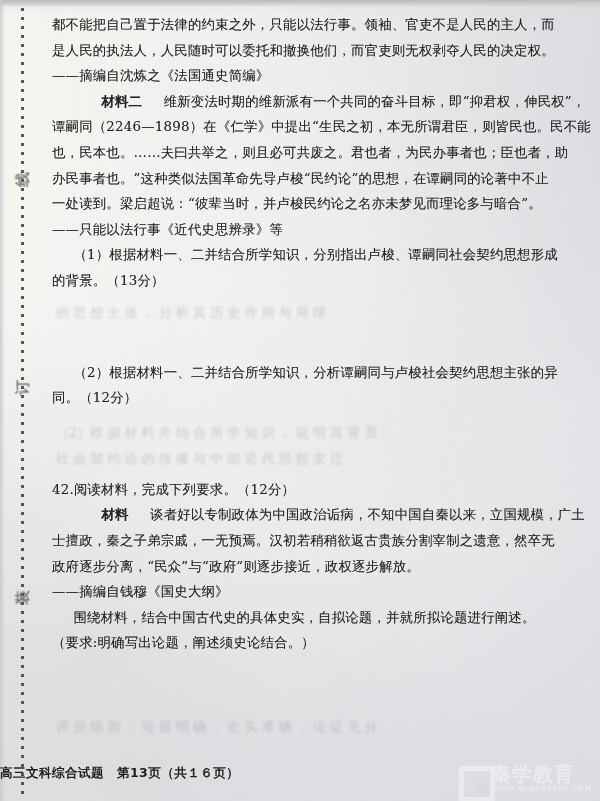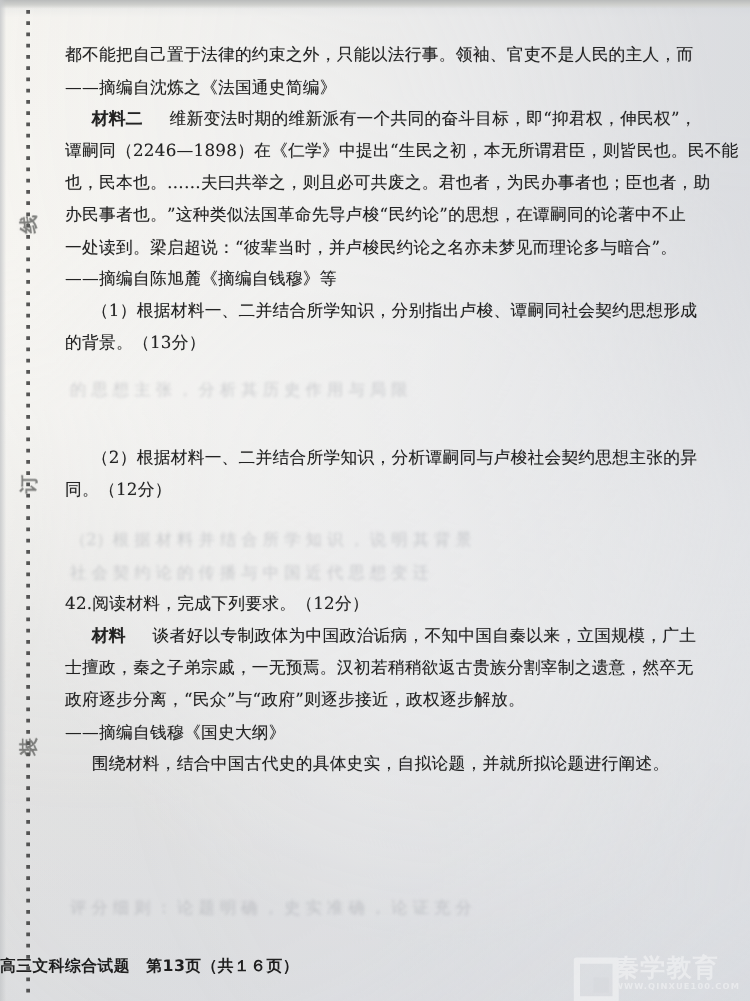--- a/index.html
+++ b/index.html
@@ -72,37 +72,37 @@
     color: #5d5e5c;
     opacity: .78;
     transform: rotate(-90deg);
     filter: blur(.25px);
   }
 
   
   #content {
     position: absolute;
     left: 52px;
-    top: 32px;
+    top: 12px;
     width: 508px;
   }
   .line {
     font-size: 13.4px;
     line-height: 25.6px;
     color: #232323;
     letter-spacing: .2px;
     white-space: pre;
     filter: blur(.18px);
     text-shadow: 0 0 .6px rgba(40,40,40,.35);
   }
   .right   { text-align: left; }
   .spacer-sm { height: 10px; }
   .spacer-md { height: 56px; }
   .spacer-lg { height: 66px; }
-  .bold { font-weight: 700; }
+  .bold { font-weight: 700; margin-left: 28px; }
   .gap { display: inline-block; width: 1.6em; }
 
   
   .ghost {
     position: absolute;
     left: 56px;
     width: 500px;
     font-size: 13px;
     line-height: 25px;
     color: rgba(120,124,132,.30);
@@ -192,47 +192,49 @@
   <div class="binding-char" style="top:588px">装</div>
 
   <div class="ghost" style="top:300px">的 思 想 主 张 ， 分 析 其 历 史 作 用 与 局 限</div>
   <div class="ghost" style="top:420px">（2）根 据 材 料 并 结 合 所 学 知 识 ， 说 明 其 背 景</div>
   <div class="ghost" style="top:446px">社 会 契 约 论 的 传 播 与 中 国 近 代 思 想 变 迁</div>
   <div class="ghost" style="top:714px">评 分 细 则 ： 论 题 明 确 ， 史 实 准 确 ， 论 证 充 分</div>
 
   <div id="content">
 
     <div class="line">都不能把自己置于法律的约束之外，只能以法行事。领袖、官吏不是人民的主人，而</div>
+    <div class="line">是人民的执法人，人民随时可以委托和撤换他们，而官吏则无权剥夺人民的决定权。</div>
     <div class="line right">——摘编自沈炼之《法国通史简编》</div>
 
     <div class="line"><span class="gap"></span><span class="bold">材料二</span><span class="gap"></span><span>维新变法时期的维新派有一个共同的奋斗目标，即“抑君权，伸民权”，</span></div>
     <div class="line">谭嗣同（2246—1898）在《仁学》中提出“生民之初，本无所谓君臣，则皆民也。民不能</div>
     <div class="line">也，民本也。……夫曰共举之，则且必可共废之。君也者，为民办事者也；臣也者，助</div>
     <div class="line">办民事者也。”这种类似法国革命先导卢梭“民约论”的思想，在谭嗣同的论著中不止</div>
     <div class="line">一处读到。梁启超说：“彼辈当时，并卢梭民约论之名亦未梦见而理论多与暗合”。</div>
-    <div class="line right">——摘编自陈旭麓《摘编自钱穆》等</div>
+    <div class="line right">——只能以法行事《近代史思辨录》等</div>
 
     <div class="line"><span class="gap"></span><span>（1）根据材料一、二并结合所学知识，分别指出卢梭、谭嗣同社会契约思想形成</span></div>
     <div class="line">的背景。（13分）</div>
 
     <div class="spacer-lg"></div>
 
     <div class="line"><span class="gap"></span><span>（2）根据材料一、二并结合所学知识，分析谭嗣同与卢梭社会契约思想主张的异</span></div>
     <div class="line">同。（12分）</div>
 
     <div class="spacer-md"></div>
     <div class="spacer-sm"></div>
 
     <div class="line">42.阅读材料，完成下列要求。（12分）</div>
     <div class="line"><span class="gap"></span><span class="bold">材料</span><span class="gap"></span><span>谈者好以专制政体为中国政治诟病，不知中国自秦以来，立国规模，广土</span></div>
     <div class="line">士擅政，秦之子弟宗戚，一无预焉。汉初若稍稍欲返古贵族分割宰制之遗意，然卒无</div>
     <div class="line">政府逐步分离，“民众”与“政府”则逐步接近，政权逐步解放。</div>
     <div class="line right">——摘编自钱穆《国史大纲》</div>
 
     <div class="line"><span class="gap"></span><span>围绕材料，结合中国古代史的具体史实，自拟论题，并就所拟论题进行阐述。</span></div>
+    <div class="line">（要求:明确写出论题，阐述须史论结合。）</div>
 
   </div>
 
   <div id="footer">
     <span id="footer-text">高三文科综合试题　第13页（共１６页）</span>
   </div>
 
   <div id="watermark">
     <div id="wm-mark">
       <div class="frame"></div>

